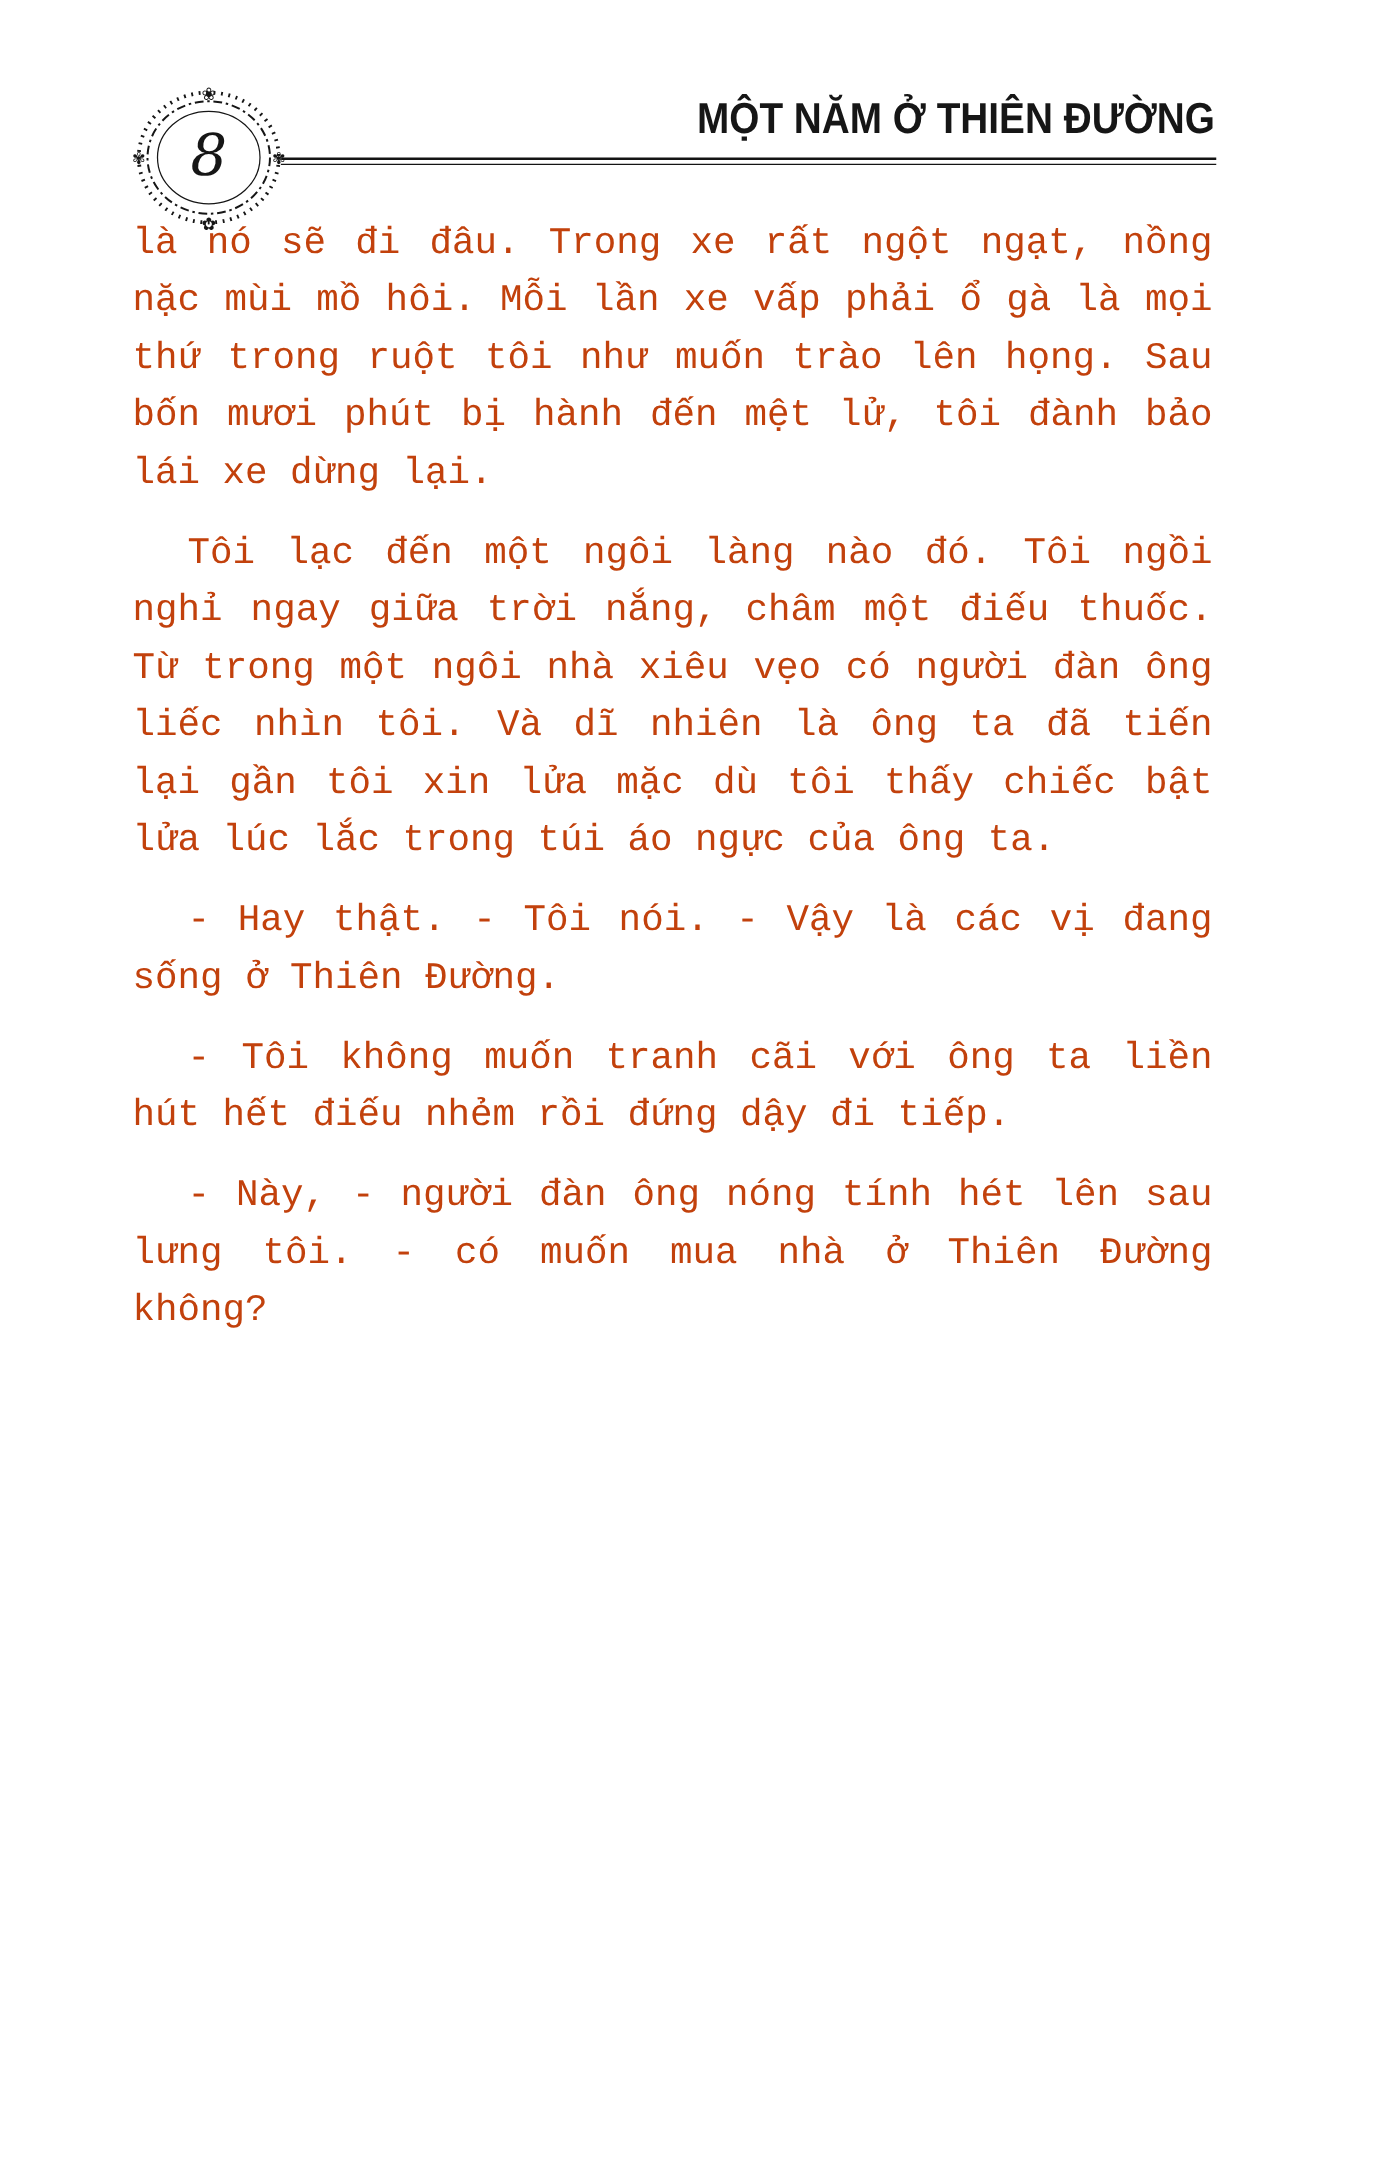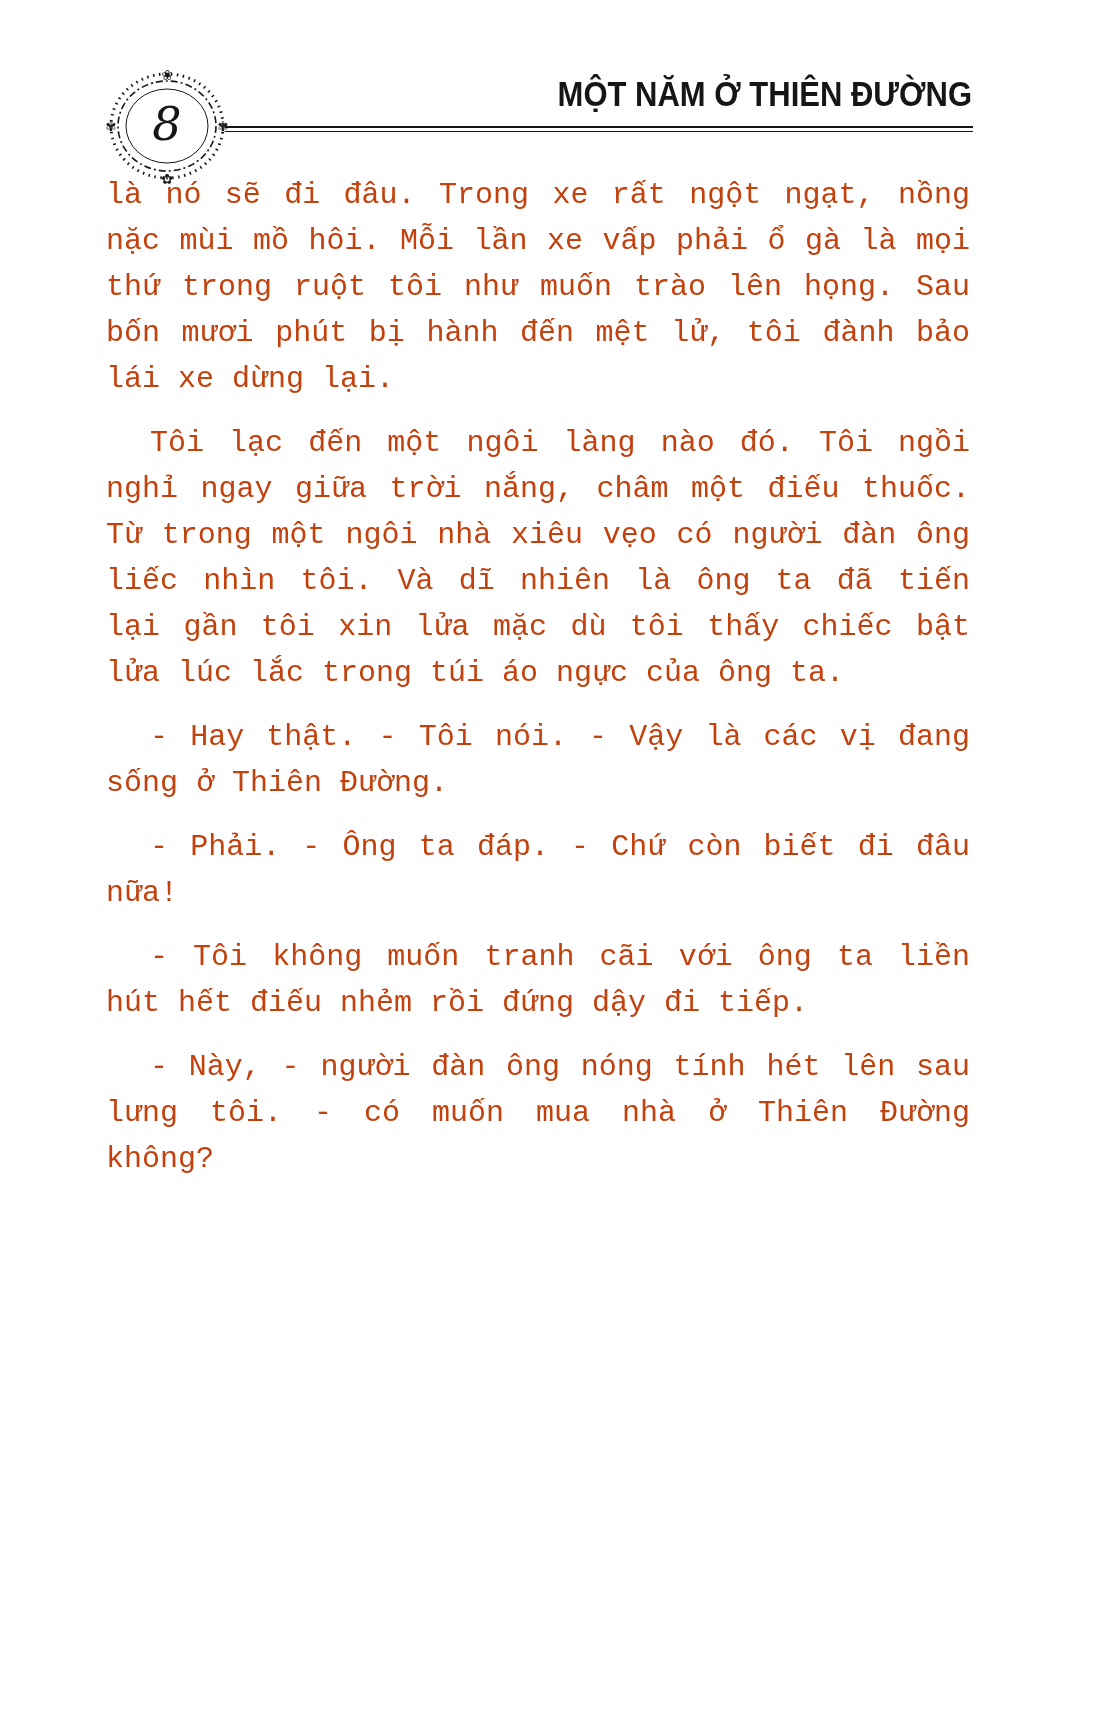--- a/index.html
+++ b/index.html
@@ -111,18 +111,17 @@
         </svg>
       </span>
       <div class="page-number">8</div>
     </div>
   </header>
 
   <main class="body-text">
     <p>là nó sẽ đi đâu. Trong xe rất ngột ngạt, nồng nặc mùi mồ hôi. Mỗi lần xe vấp phải ổ gà là mọi thứ trong ruột tôi như muốn trào lên họng. Sau bốn mươi phút bị hành đến mệt lử, tôi đành bảo lái xe dừng lại.</p>
     <p>Tôi lạc đến một ngôi làng nào đó. Tôi ngồi nghỉ ngay giữa trời nắng, châm một điếu thuốc. Từ trong một ngôi nhà xiêu vẹo có người đàn ông liếc nhìn tôi. Và dĩ nhiên là ông ta đã tiến lại gần tôi xin lửa mặc dù tôi thấy chiếc bật lửa lúc lắc trong túi áo ngực của ông ta.</p>
     <p>- Hay thật. - Tôi nói. - Vậy là các vị đang sống ở Thiên Đường.</p>
-    <p>- Phải. - Ông ta đáp. - Chứ còn biết đi đâu nữa!</p>
     <p>- Tôi không muốn tranh cãi với ông ta liền hút hết điếu nhẻm rồi đứng dậy đi tiếp.</p>
     <p>- Này, - người đàn ông nóng tính hét lên sau lưng tôi. - có muốn mua nhà ở Thiên Đường không?</p>
   </main>
 
 </div>
 
 </body></html>

